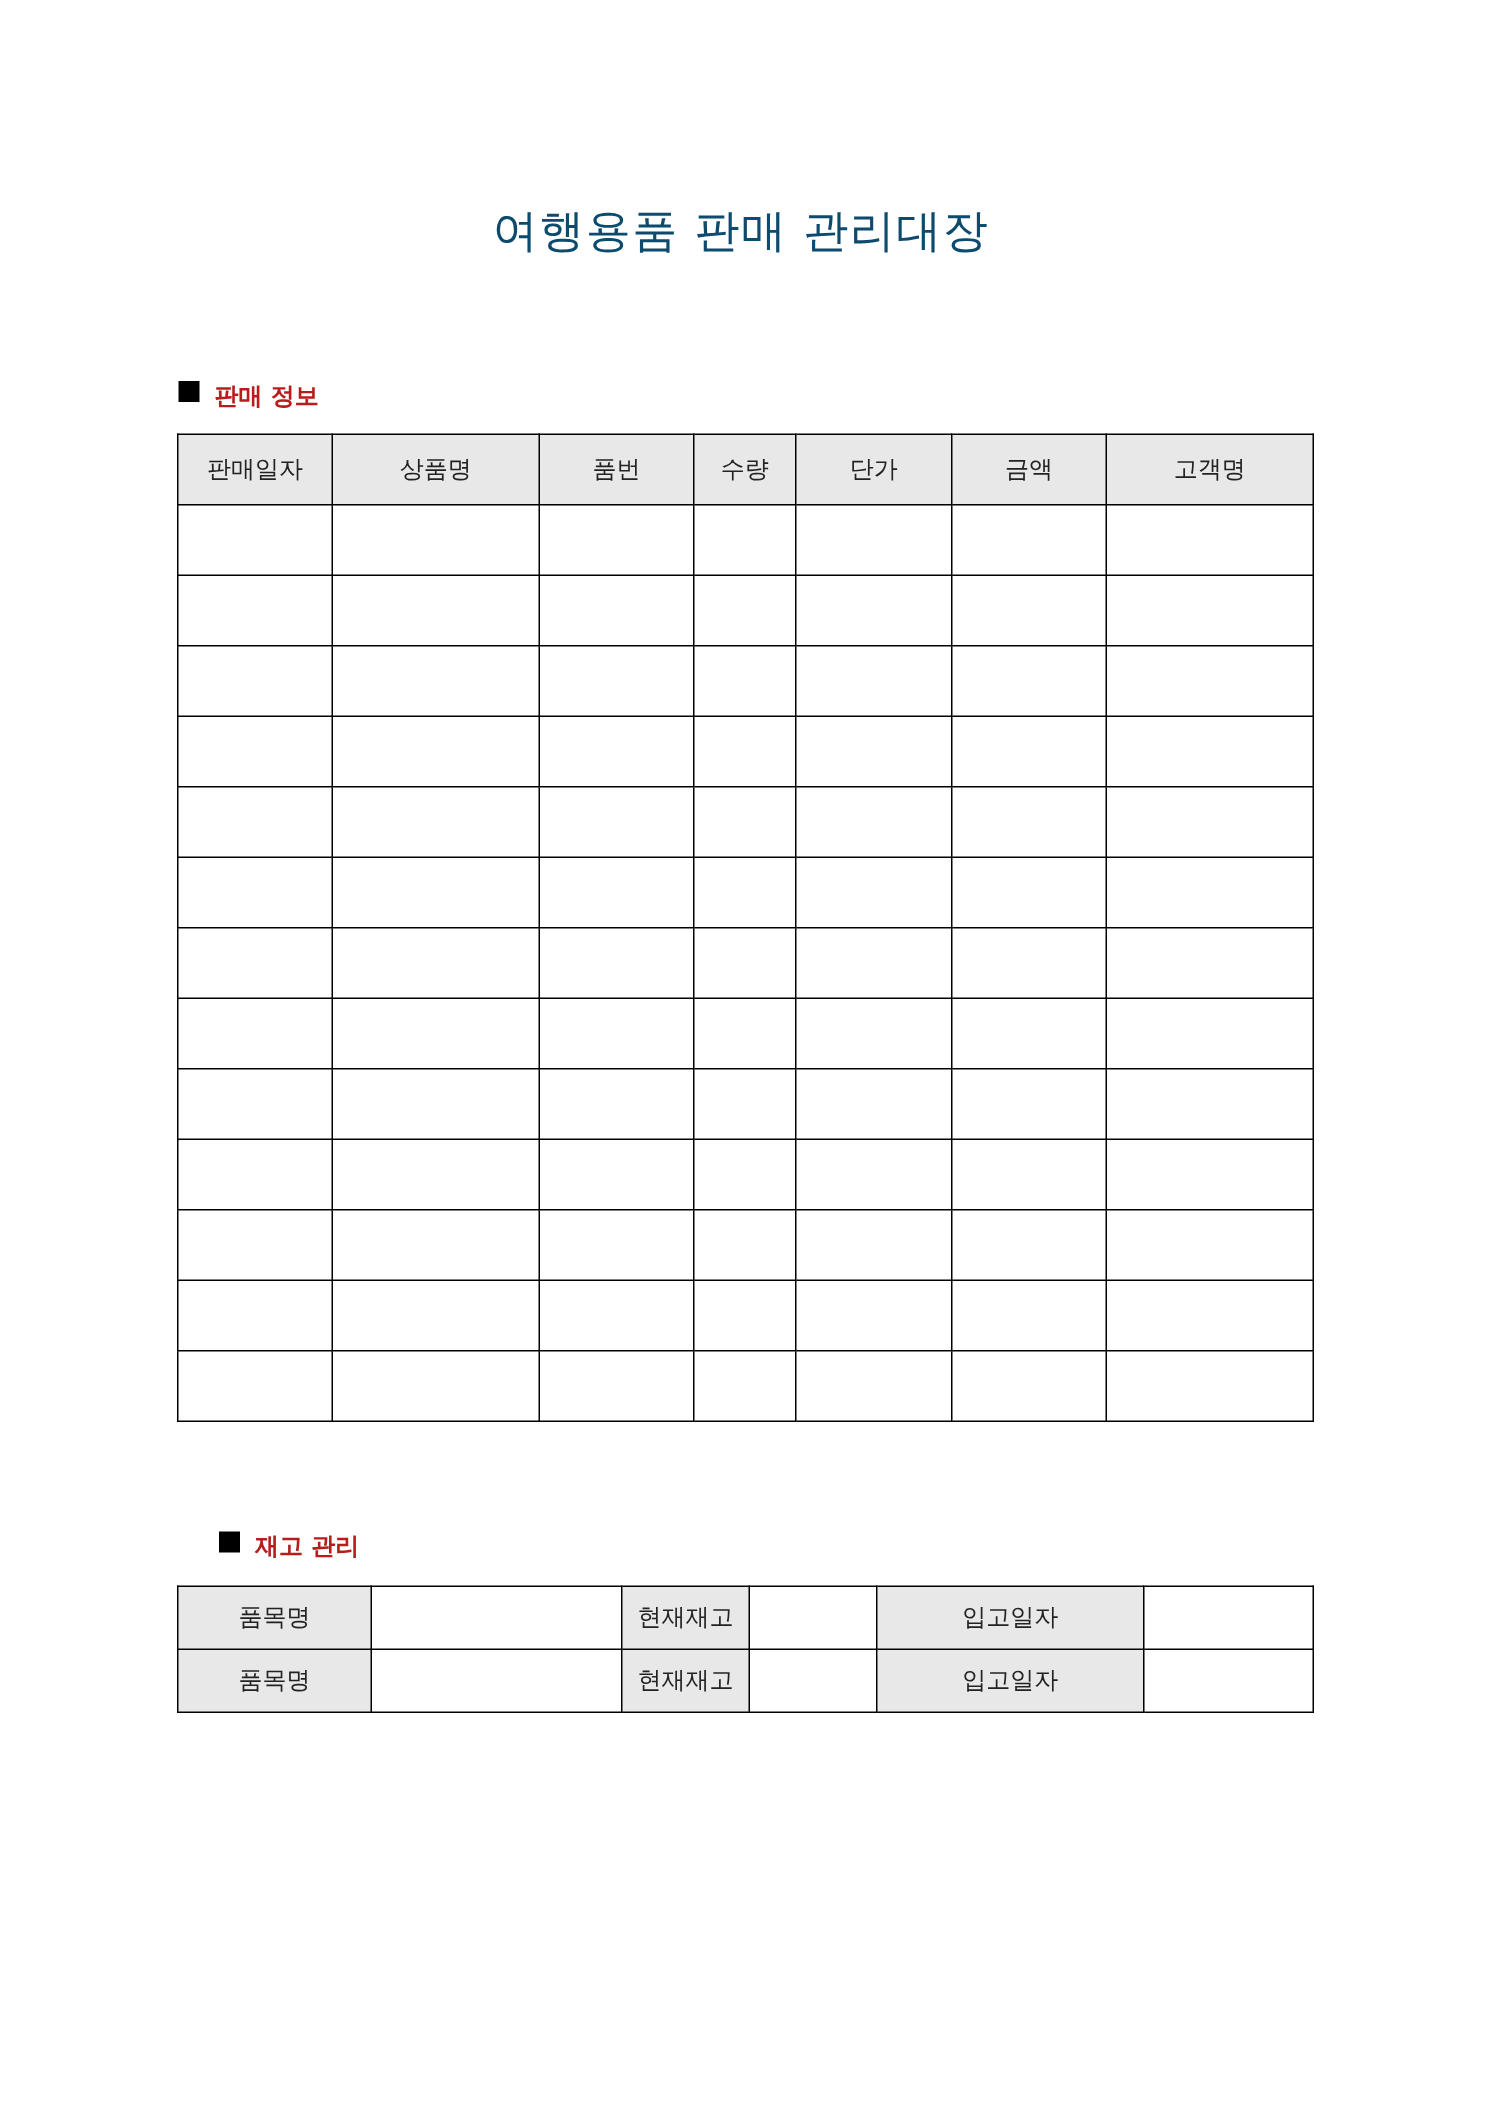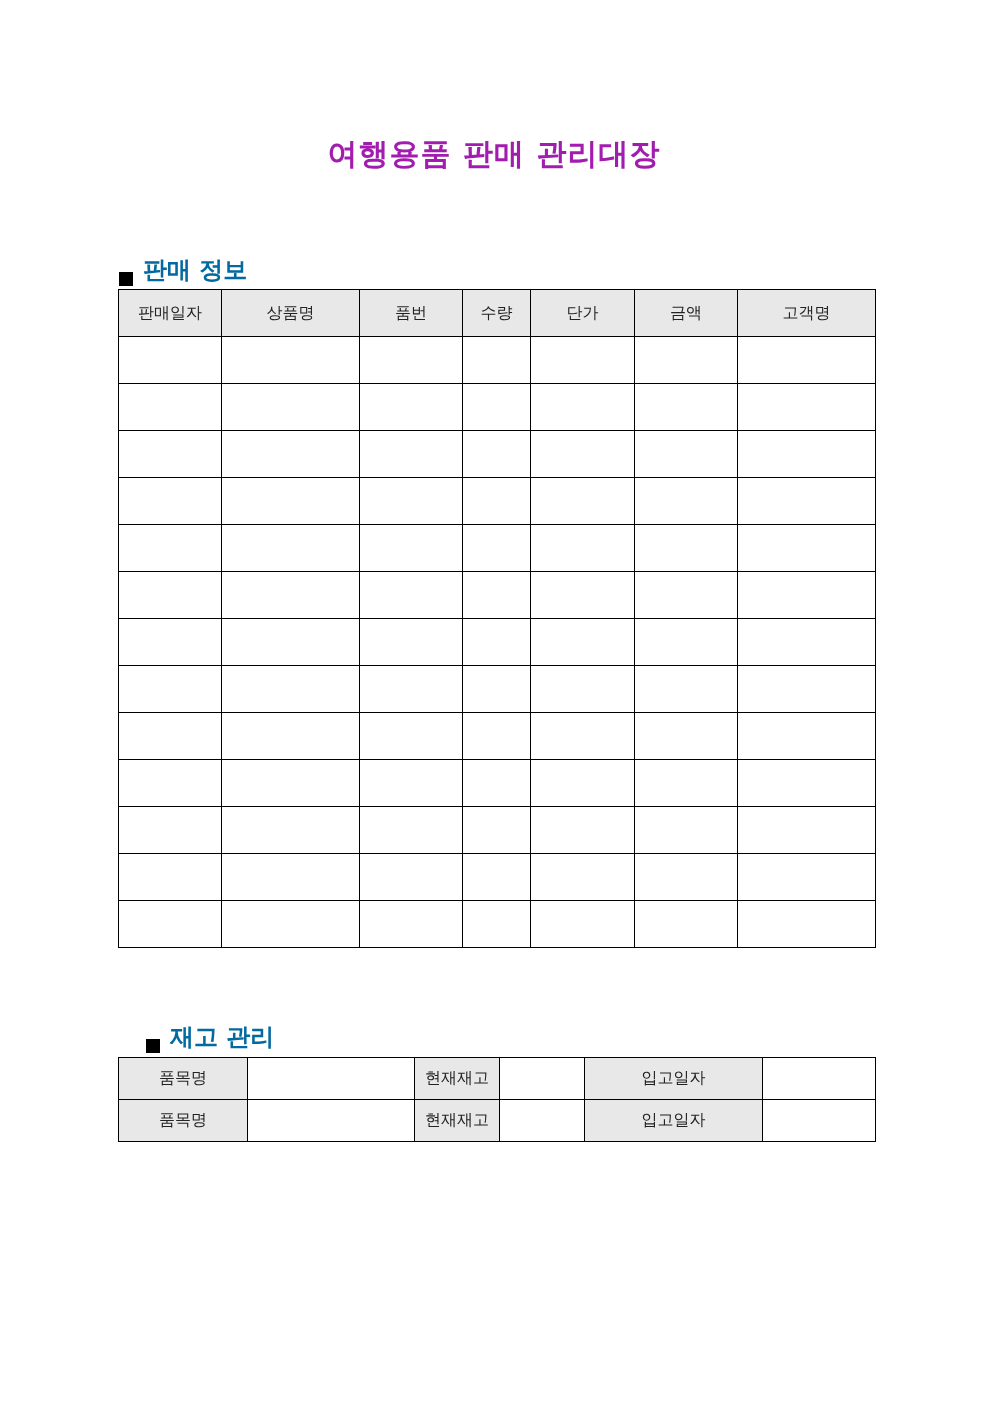--- a/index.html
+++ b/index.html
@@ -2,25 +2,25 @@
 <html><head>
   <meta charset="utf-8">
   <style>
     html, body { margin: 0; padding: 0; background: #ffffff; }
     body {
       width: 992px; height: 1403px; position: relative; overflow: hidden;
       font-family: "DejaVu Sans", "Liberation Sans", sans-serif; color: #111;
     }
     .title {
       position: absolute; left: 0; top: 134px; width: 988px; text-align: center;
-      font-size: 30px; font-weight: bold; letter-spacing: 1px; color: #a21caf;
+      font-size: 30px; font-weight: normal; letter-spacing: 1px; color: #0c4a6e;
     }
     .section-title {
-      position: absolute; left: 119px; font-size: 24px; font-weight: bold; color: #0369a1;
-      display: flex; align-items: flex-end;
+      position: absolute; left: 119px; font-size: 16px; font-weight: bold; color: #b91c1c;
+      display: flex; align-items: flex-start;
     }
     .section-title .sq {
       display: inline-block; width: 14px; height: 14px; background: #000; margin-right: 10px;
     }
     table {
       position: absolute; border-collapse: collapse; table-layout: fixed;
     }
     td, th {
       border: 1.5px solid #000; padding: 0; text-align: center; vertical-align: middle;
       font-size: 16px; font-weight: normal; color: #222;

